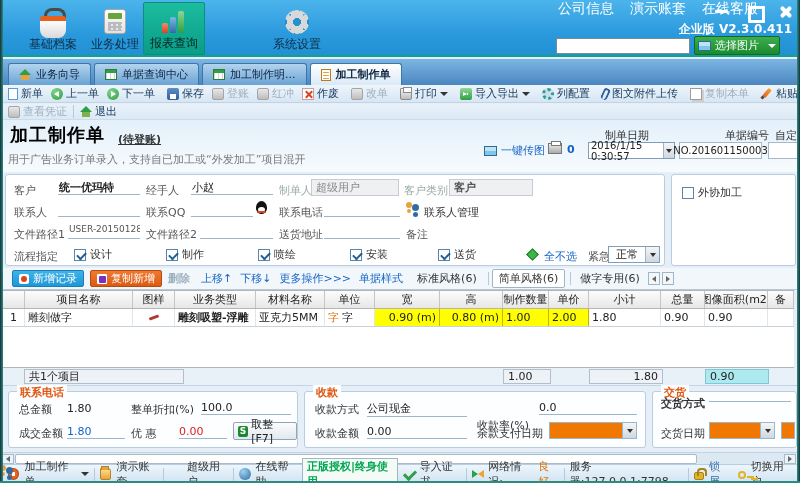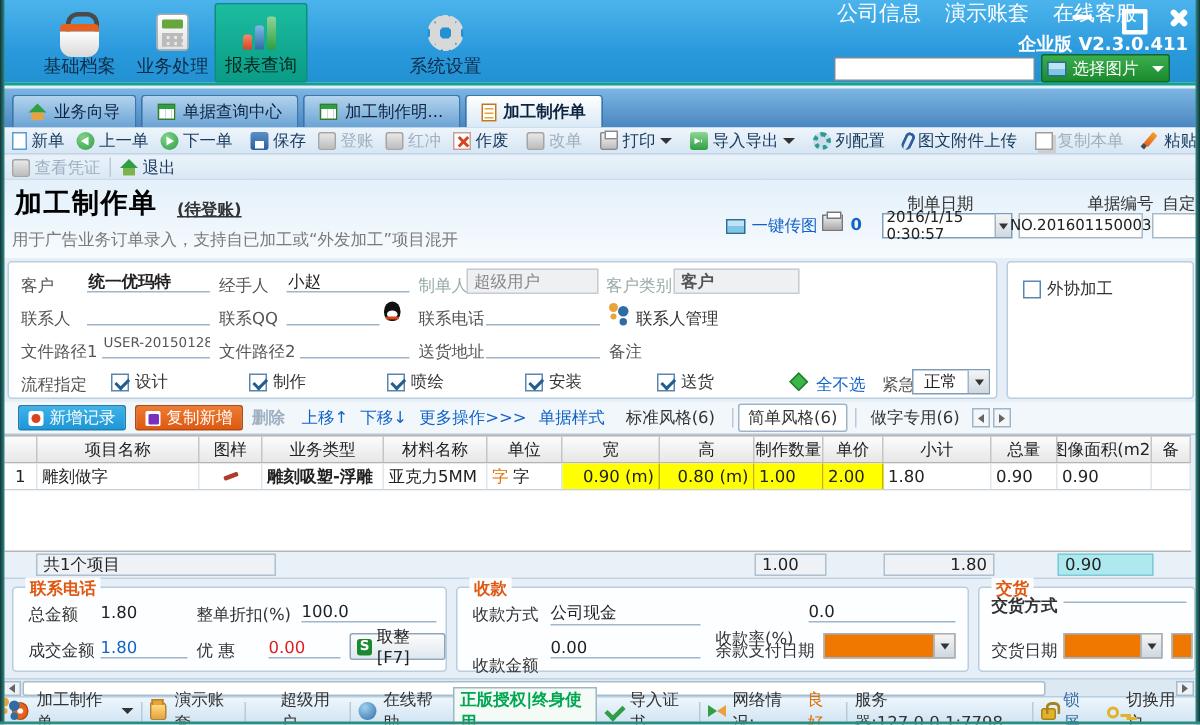--- a/index.html
+++ b/index.html
@@ -558,21 +558,21 @@
       <span>取整[F7]</span>
     </div>
   </div>
 
   <div class="group" style="left:304px;width:342px;">
     <span class="gtitle">收款</span>
     <span class="gl" style="left:10px;top:10px;">收款方式</span>
     <span class="gval gu" style="left:62px;top:9px;width:100px;">公司现金</span>
     <span class="gl" style="left:172px;top:10px;margin-top:16px;">收款率(%)</span>
     <span class="gval gu" style="left:234px;top:9px;width:98px;">0.0</span>
-    <span class="gl" style="left:10px;top:34px;margin-top:10px;">收款金额</span>
+    <span class="gl" style="left:10px;top:34px;">收款金额</span>
     <span class="gval gu" style="left:62px;top:33px;width:100px;">0.00</span>
     <span class="gl" style="left:172px;top:34px;">余款支付日期</span>
     <div class="ofield" style="left:244px;top:30px;width:88px;">
       <span style="flex:1;"></span>
       <span class="combo-btn">
           <span class="dd"></span>
         </span>
     </div>
   </div>
 

